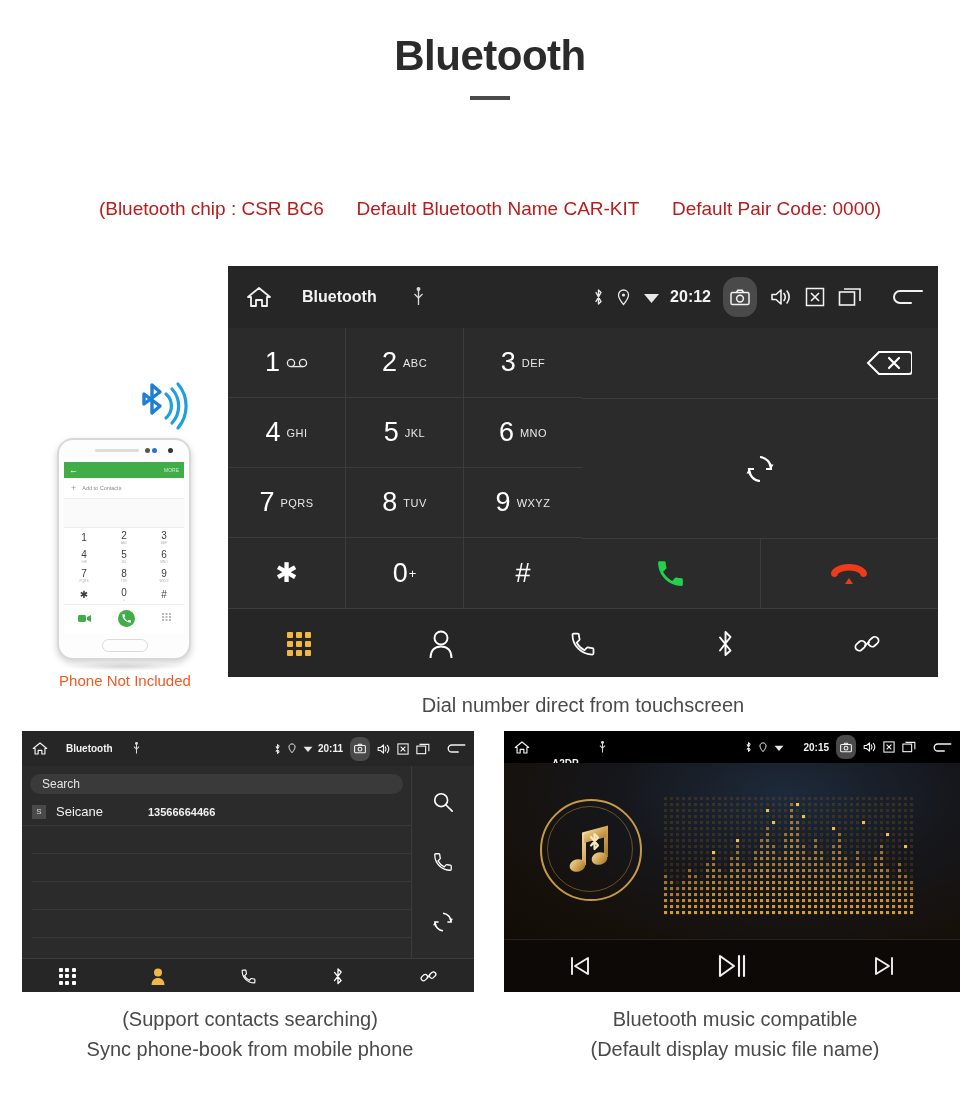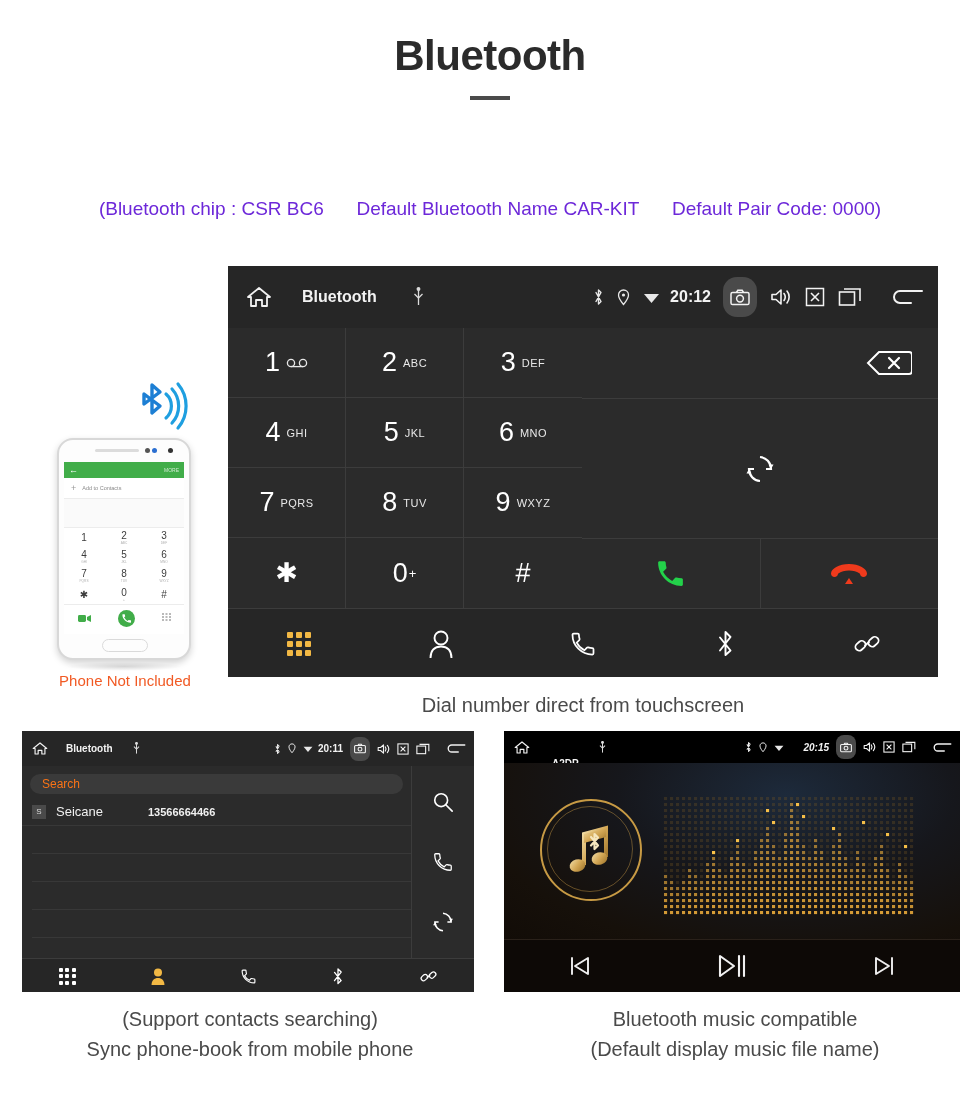--- a/index.html
+++ b/index.html
@@ -17,21 +17,21 @@
   }
   .title-rule{
     position:absolute;left:470px;top:96px;width:40px;height:4px;background:#4a4a4a;
   }
   .desc{
     position:absolute;left:50px;top:136px;width:880px;text-align:center;
     font-size:19.5px;line-height:28px;color:#6e6e6e;
   }
   .pair-line{
     position:absolute;left:20px;top:198px;width:940px;text-align:center;
-    font-size:19px;color:#6d28d9;white-space:nowrap;
+    font-size:19px;color:#b91c1c;white-space:nowrap;
   }
   .pair-line span{display:inline-block;}
   .pl-gap{width:22px;}
 
   
   .device{position:absolute;background:#2b2b2b;overflow:hidden;}
   .statusbar{
     display:flex;align-items:center;background:#262626;width:100%;
     box-sizing:border-box;color:#f2f2f2;
   }
@@ -124,37 +124,37 @@
   #phonebook .statusbar{height:35px;padding:0 8px 0 10px;font-size:10px;}
   #phonebook .sb-title{margin-left:18px;font-size:10px;}
   #phonebook .usb{margin-left:20px;}
   #phonebook .sb-icons > *{margin-left:7px;}
   #phonebook .sb-time{font-size:10px;margin-left:5px;}
   #phonebook .cam-wrap{width:20px;height:24px;border-radius:8px;margin-left:7px;}
   .pb-body{display:flex;height:192px;}
   .pb-list{flex:1;border-right:1px solid #3c3c3c;padding-top:6px;}
   .pb-search{
     margin:2px 8px 4px 8px;height:20px;background:#3a3a3a;border-radius:10px;
-    display:flex;align-items:center;padding-left:12px;color:#f97316;font-size:12px;
+    display:flex;align-items:center;padding-left:12px;color:#e5e5e5;font-size:12px;
   }
   .pb-row{height:27px;display:flex;align-items:center;padding-left:10px;border-bottom:1px solid #383838;}
   .pb-badge{width:14px;height:14px;background:#4a4a4a;color:#dcdcdc;font-size:8px;display:flex;align-items:center;justify-content:center;margin-right:10px;}
   .pb-name{color:#f0f0f0;font-size:13px;flex:0 0 auto;}
   .pb-num{color:#f0f0f0;font-size:11px;font-weight:bold;margin-left:45px;}
   .pb-empty{height:27px;border-bottom:1px solid #383838;margin-left:10px;}
   .pb-rail{width:62px;display:flex;flex-direction:column;align-items:center;justify-content:space-around;padding:6px 0;}
   #phonebook .navbar{height:34px;}
 
   
   #music{left:504px;top:731px;width:456px;height:261px;background:#120d08;}
   #music .statusbar{height:32px;padding:0 8px 0 10px;font-size:10px;background:#000;}
   #music .sb-title{margin-left:22px;font-size:10px;margin-top:33px;}
   #music .usb{margin-left:20px;}
   #music .sb-icons > *{margin-left:7px;}
-  #music .sb-time{font-size:10px;margin-left:19px;font-style:italic;}
+  #music .sb-time{font-size:10px;margin-left:19px;}
   #music .cam-wrap{width:20px;height:24px;border-radius:8px;margin-left:7px;}
   .mu-stage{
     position:relative;height:176px;
     background:radial-gradient(ellipse at 62% 18%, #1d2a3b 0%, #16171c 42%, #16100a 78%, #120c07 100%);
   }
   .mu-track{position:absolute;left:0;top:10px;width:100%;text-align:center;color:#f0f0f0;font-size:13px;}
   .mu-disc{position:absolute;left:36px;top:36px;width:98px;height:98px;border-radius:50%;border:2px solid #c79a44;display:flex;align-items:center;justify-content:center;}
   .mu-disc::before{content:"";position:absolute;left:5px;top:5px;width:84px;height:84px;border-radius:50%;border:1px solid rgba(199,154,68,0.45);}
   .mu-eq{position:absolute;left:160px;top:34px;width:252px;height:118px;}
   .mu-controls{

